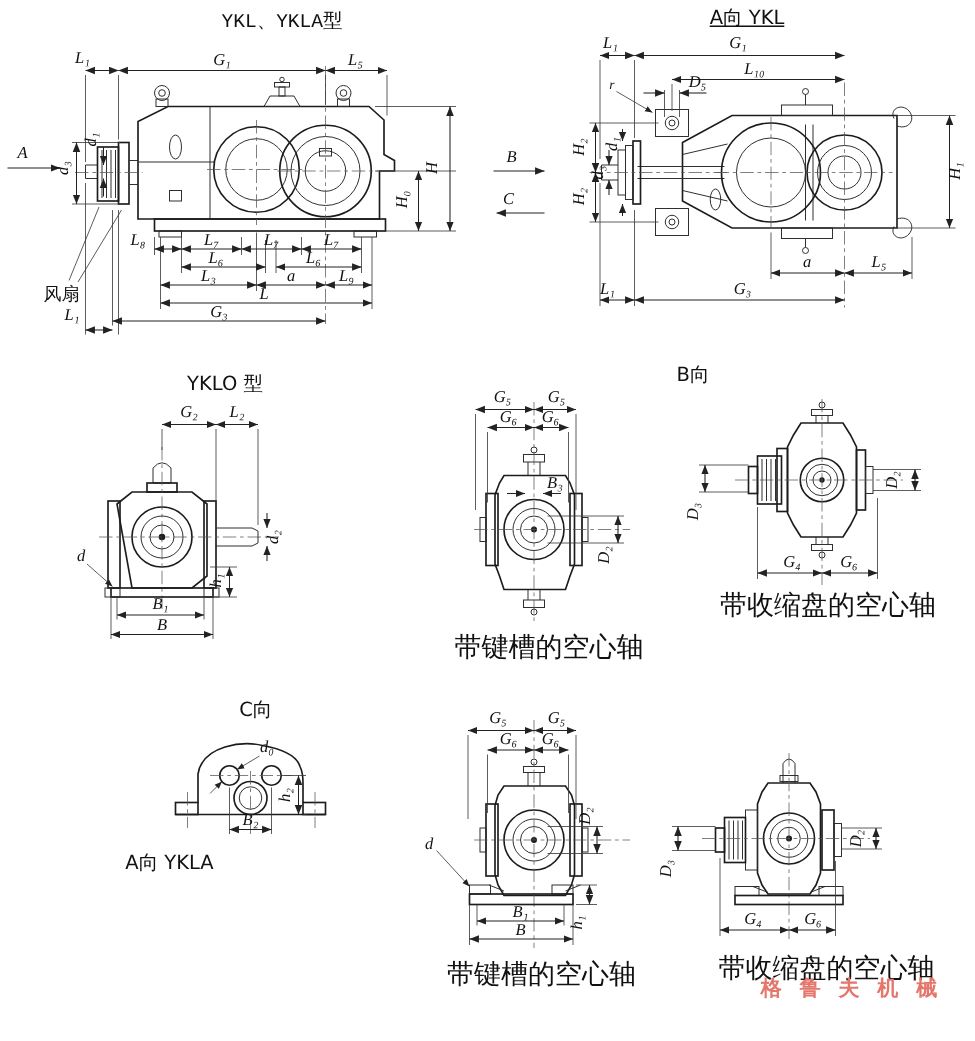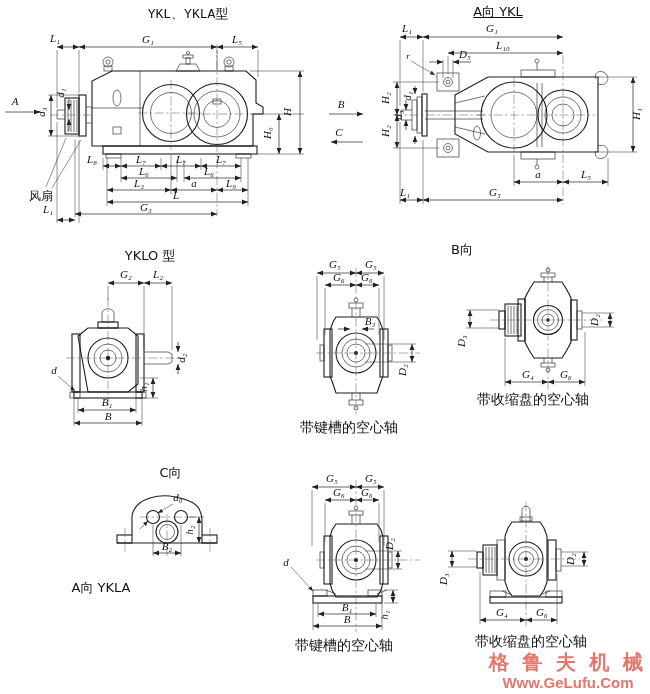--- a/index.html
+++ b/index.html
@@ -13,24 +13,24 @@
   .e{fill:none;stroke:#3a3a3a;stroke-width:0.55;}
   .d{fill:none;stroke:#222;stroke-width:0.7;}
   .c{fill:none;stroke:#555;stroke-width:0.5;stroke-dasharray:9 2.5 2.5 2.5;}
   .dot{fill:#1c1c1c;stroke:none;}
   
   text.dim{font-family:"Liberation Serif", serif;font-style:italic;font-size:11px;fill:#111;text-anchor:middle;}
   text.dimsm{font-family:"Liberation Serif", serif;font-style:italic;font-size:9px;fill:#111;text-anchor:middle;}
   text.cjk{font-family:"DejaVu Sans", sans-serif;font-size:12px;fill:#111;text-anchor:middle;}
   .title{position:absolute;font-size:13px;color:#111;text-align:center;
          font-family:"DejaVu Sans","Liberation Sans",sans-serif;white-space:nowrap;}
-  .caption{position:absolute;font-size:14px;color:#111;
+  .caption{position:absolute;font-size:18px;color:#111;text-align:center;
          font-family:"DejaVu Sans","Liberation Sans",sans-serif;white-space:nowrap;}
   .watermark{position:absolute;left:488px;top:650px;width:160px;text-align:center;line-height:1.2;}
-  .watermark .wm1{font-size:20px;font-weight:bold;letter-spacing:4px;white-space:nowrap;}
+  .watermark .wm1{font-size:14px;font-weight:bold;letter-spacing:4px;white-space:nowrap;}
   .watermark .wm2{font-size:15px;font-weight:bold;white-space:nowrap;}
 </style>
 </head>
 <body>
 
 <div class="title" style="left:128px;top:5px;width:120px;font-family:Liberation Mono, monospace;">YKL、YKLA型</div>
 
 <svg class="fig" style="left:0;top:0" width="330" height="245" viewBox="0 0 330 245">
   <defs>
     <marker id="m1" viewBox="0 0 10 10" refX="10" refY="5" markerWidth="9" markerHeight="9" orient="auto-start-reverse">
@@ -502,21 +502,21 @@
     <line class="d" x1="99" y1="47" x2="99" y2="73" marker-start="url(#m6)" marker-end="url(#m6)"></line>
     <line class="d" x1="53" y1="83" x2="81" y2="83" marker-start="url(#m6)" marker-end="url(#m6)"></line>
   </g>
 
   <g>
     <text class="dim" x="78" y="31">d₀</text>
     <text class="dim" transform="rotate(-90 93 60)" x="93" y="60">h₂</text>
     <text class="dim" x="67" y="80">B₂</text>
   </g>
 </svg>
-<div class="title" style="left:56px;top:566px;width:90px;margin-top:13px;">A向 YKLA</div>
+<div class="title" style="left:68px;top:566px;width:90px;">A向 YKLA</div>
 
 <svg class="fig" style="left:240px;top:460px" width="210" height="235" viewBox="0 0 210 235">
   <defs>
     <marker id="m7" viewBox="0 0 10 10" refX="10" refY="5" markerWidth="9" markerHeight="9" orient="auto-start-reverse">
         <path d="M0,1 L10,5 L0,9 z" fill="#222"></path>
       </marker>
   </defs>
 
   <g>
     <path class="o" d="M96,64 L137,64 L141,70 L143,77 L143,123 L141,130 L137,137 L96,137 L92,130 L90,123 L90,77 L92,70 Z"></path>
@@ -647,14 +647,13 @@
     <text class="dim" transform="rotate(-90 7 119)" x="7" y="119">D₃</text>
     <text class="dim" transform="rotate(-90 134 99)" x="134" y="99">D₂</text>
     <text class="dim" x="62" y="156">G₄</text>
     <text class="dim" x="102" y="156">G₆</text>
   </g>
 </svg>
 <div class="caption" style="left:475px;top:633px;width:152px;">带收缩盘的空心轴</div>
 
 <div class="watermark">
   <div class="wm1" style="color: rgb(228, 118, 107);">格 鲁 夫 机 械</div>
-  <div class="wm2" style="color: rgb(228, 118, 107);">Www.GeLufu.Com</div>
 </div>
 
 </body></html>

